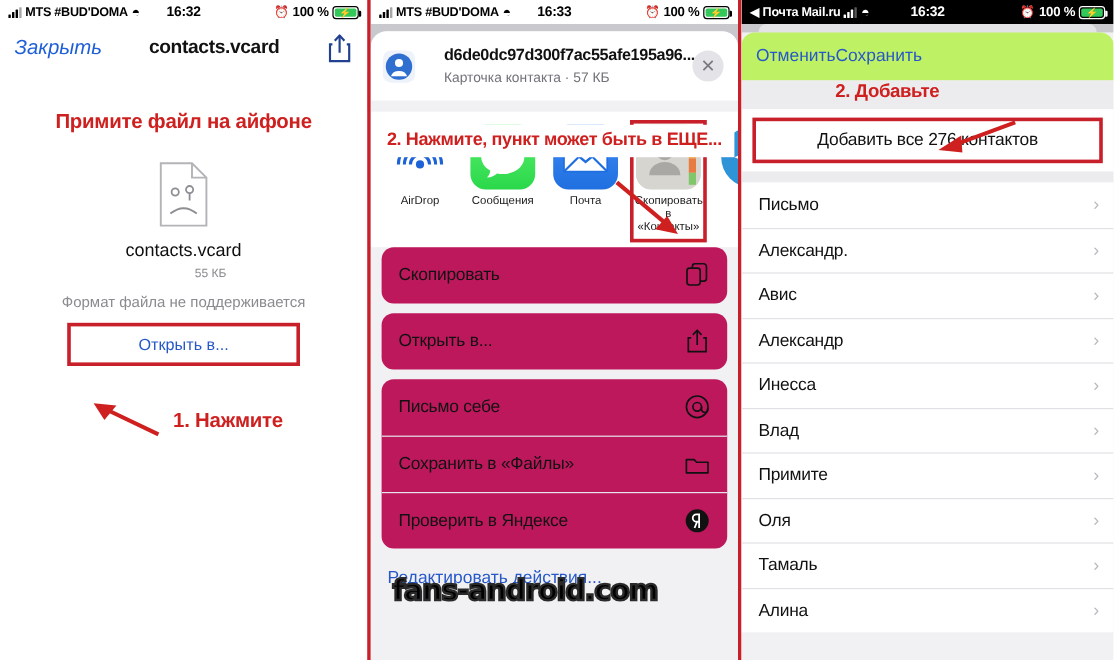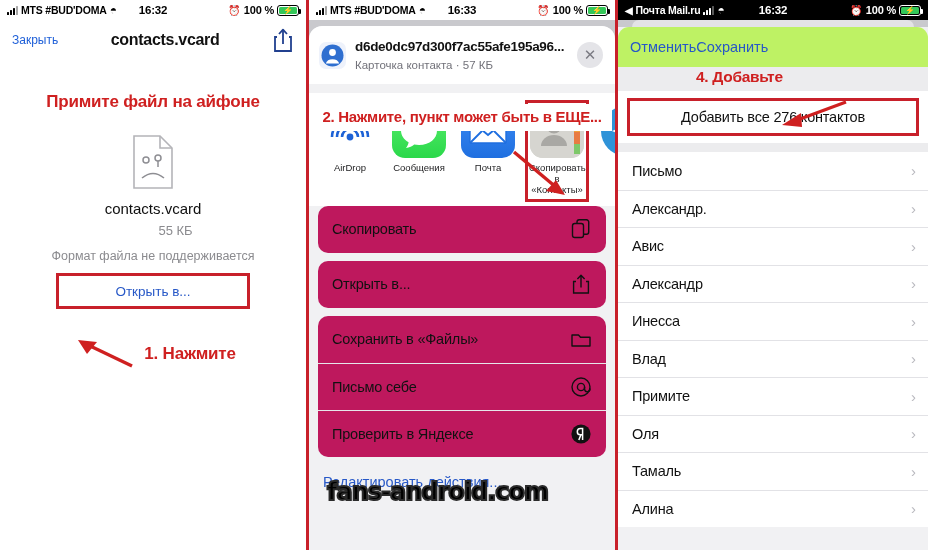--- a/index.html
+++ b/index.html
@@ -61,33 +61,33 @@
   .batt b { position:absolute; inset:0; display:flex; align-items:center; justify-content:center;
             font-size:8px; color:#fff; }
   .backarrow { font-size: 10px; }
 
   
   .navbar1 {
     height: 40px; display: flex; align-items: center;
     padding: 0 12px; background: #ffffff;
     border-bottom: 1px solid #ffffff;
   }
-  .nav-left { color: #1e5fd8; font-size: 12px; flex: 0 0 auto; }
+  .nav-left { color: #1e5fd8; font-size: 17px; flex: 0 0 auto; font-style: italic; }
   .nav-title { flex: 1; text-align: center; font-size: 16px; font-weight: bold; color: #111; letter-spacing: -0.3px; }
   .nav-share { width: 22px; height: 26px; flex: 0 0 auto; }
 
   .p1-body { position: relative; height: 490px; background: #fff; }
   .ann-red {
     color: #cf2020; font-weight: bold; text-align: center;
   }
   .p1-head-ann { font-size: 17px; margin-top: 32px; letter-spacing: -0.2px; }
   .doc-wrap { display:flex; flex-direction: column; align-items:center; margin-top: 22px; }
   .doc-icon { width: 46px; height: 56px; }
   .doc-name { font-size: 15px; color:#0f0f0f; margin-top: 10px; }
-  .doc-size { font-size: 13px; color:#8b8b8f; margin-top: 6px; padding-left: 45px; }
+  .doc-size { font-size: 10px; color:#8b8b8f; margin-top: 6px; padding-left: 45px; }
   .doc-warn { font-size: 12.5px; color:#8b8b8f; margin-top: 11px; }
   .openin-box {
     margin: 10px auto 0; width: 194px; height: 36px;
     border: 3px solid #c8202a;
     display:flex; align-items:center; justify-content:center;
     background: #fff;
   }
   .openin-label { color:#2758c7; font-size: 13.5px; }
   .p1-step {
     display:flex; align-items:center; justify-content:center;
@@ -103,21 +103,21 @@
   .p2-dim-nav .nav-left { color:#4a6fae; }
   .p2-dim-nav .nav-title { color:#4b4b50; }
   .sheet {
     position: absolute; left: 0; right: 0; top: 26px; bottom: 0;
     background: #f1f1f3;
     border-radius: 13px 13px 0 0;
     overflow: hidden;
   }
   .sheet-head {
     background: #fff; padding: 11px 12px 11px 10px;
-    display: flex; align-items: center; gap: 9px;
+    display: flex; align-items: center; gap: 24px;
     border-radius: 13px 13px 0 0;
   }
   .sheet-av {
     width: 27px; height: 27px; border-radius: 7px;
     background: #eef2fb; display:flex; align-items:center; justify-content:center;
     flex: 0 0 auto;
   }
   .sheet-texts { flex:1; min-width: 0; }
   .sheet-title {
     font-size: 13.5px; font-weight: bold; color:#111;
@@ -425,38 +425,38 @@
               <path d="M6 8.5 H3.6 V20 H18.4 V8.5 H16" fill="none" stroke="#111" stroke-width="1.4"></path>
               <path d="M11 14.5 V2.5" fill="none" stroke="#111" stroke-width="1.4"></path>
               <path d="M7.4 6 L11 2.2 L14.6 6" fill="none" stroke="#111" stroke-width="1.4" stroke-linejoin="round"></path>
             </svg>
           </span>
         </div>
       </div>
 
       <div class="act-group">
         <div class="act-row">
-          <span class="lbl">Сохранить в «Файлы»</span>
-          <span class="act-ico">
-            <svg viewBox="0 0 22 22" width="22" height="22">
-              <path d="M2 7 H8.5 L10.5 9.2 H20 V18 H2 Z" fill="none" stroke="#111" stroke-width="1.4" stroke-linejoin="round"></path>
-            </svg>
-          </span>
-        </div>
-        <div class="act-row">
           <span class="lbl">Письмо себе</span>
           <span class="act-ico">
             <svg viewBox="0 0 22 22" width="22" height="22">
               <circle cx="11" cy="11" r="9" fill="none" stroke="#111" stroke-width="1.4"></circle>
               <circle cx="11" cy="11" r="3.6" fill="none" stroke="#111" stroke-width="1.4"></circle>
               <path d="M14.6 11 V13.4 a2.7 2.7 0 0 0 5.4 -1" fill="none" stroke="#111" stroke-width="1.4"></path>
             </svg>
           </span>
         </div>
         <div class="act-row">
+          <span class="lbl">Сохранить в «Файлы»</span>
+          <span class="act-ico">
+            <svg viewBox="0 0 22 22" width="22" height="22">
+              <path d="M2 7 H8.5 L10.5 9.2 H20 V18 H2 Z" fill="none" stroke="#111" stroke-width="1.4" stroke-linejoin="round"></path>
+            </svg>
+          </span>
+        </div>
+        <div class="act-row">
           <span class="lbl">Проверить в Яндексе</span>
           <span class="act-ico">
             <svg viewBox="0 0 22 22" width="22" height="22">
               <circle cx="11" cy="11" r="9.6" fill="#111"></circle>
               <path d="M12.6 17 V5.6 H10.4 a3.1 3.1 0 0 0 0 6.2 h2.2 M11 11.6 L8.8 17" fill="none" stroke="#fff" stroke-width="1.5"></path>
             </svg>
           </span>
         </div>
       </div>
 
@@ -558,21 +558,21 @@
         <div class="contact-row">
           <span class="nm">Тамаль</span>
           <span class="chev">›</span>
         </div>
         <div class="contact-row">
           <span class="nm">Алина</span>
           <span class="chev">›</span>
         </div>
       </div>
 
-      <div class="p3-ann">4. Добавьте</div>
+      <div class="p3-ann">2. Добавьте</div>
 
       <span class="p3-arrow">
         <svg width="82" height="34" viewBox="0 0 82 34">
           <path d="M78 4 L24 24" stroke="#cf2020" stroke-width="3.2" fill="none"></path>
           <path d="M14 27 L33 15 L34 29 Z" fill="#cf2020"></path>
         </svg>
       </span>
 
     </div>
   </div>

